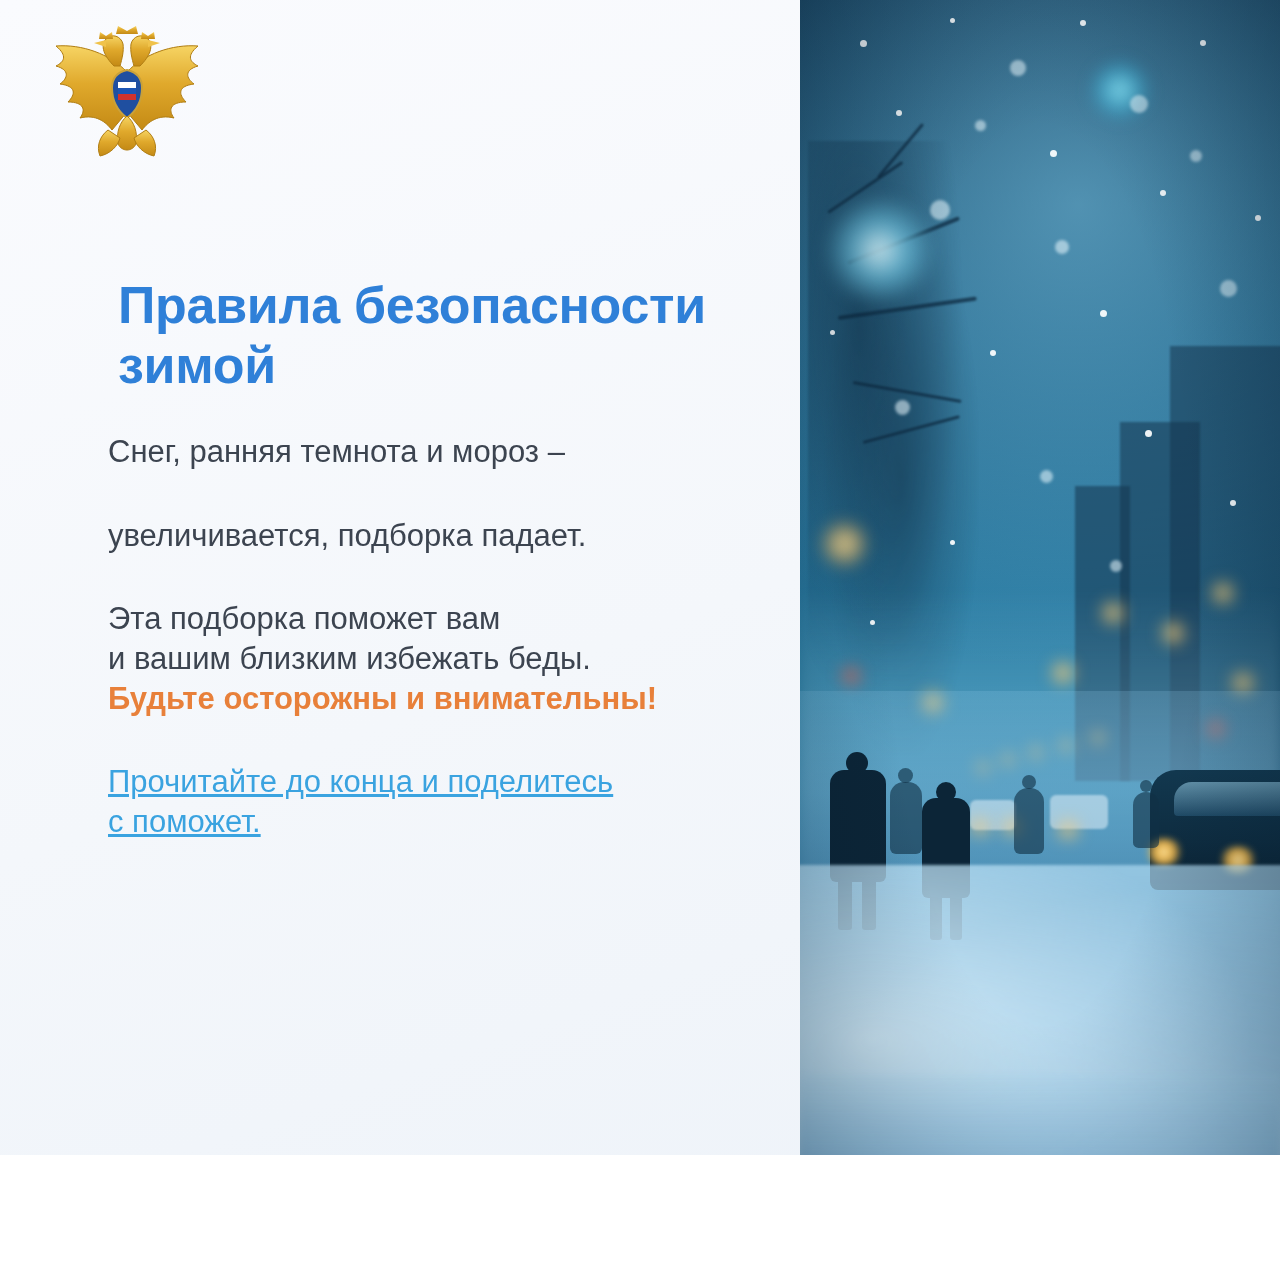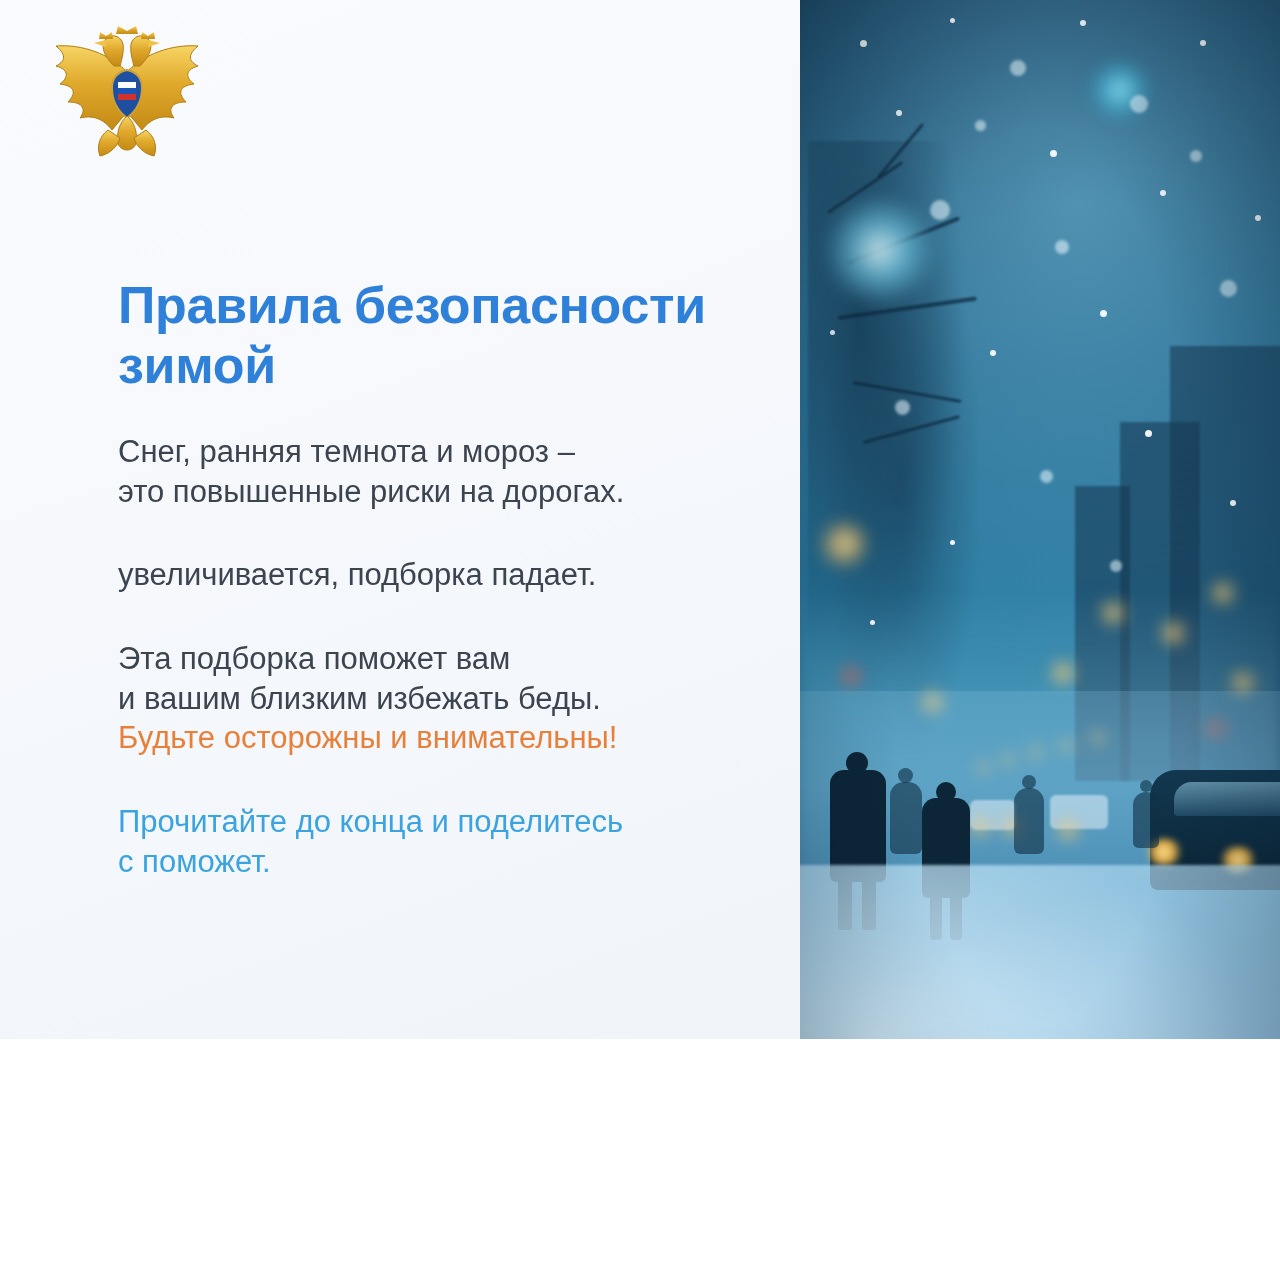--- a/index.html
+++ b/index.html
@@ -3,21 +3,21 @@
 <meta charset="utf-8">
 <style>
   html, body {
     margin: 0;
     padding: 0;
     background: #ffffff;
   }
   .poster {
     position: relative;
     width: 1280px;
-    height: 1039px;
+    height: 1155px;
     overflow: hidden;
     background: #0c4a6e;
     font-family: "Liberation Sans", sans-serif;
     display: flex;
   }
 
   
   .left-panel {
     position: relative;
     width: 800px;
@@ -44,34 +44,34 @@
     width: 620px;
     font-size: 52px;
     line-height: 1.16;
     font-weight: bold;
     color: #2f80d8;
     letter-spacing: -0.3px;
   }
 
   .body-block {
     position: absolute;
-    left: 118px;
+    left: 108px;
     top: 432px;
     width: 630px;
   }
   .para {
     font-size: 31px;
     line-height: 1.28;
     color: #3c4450;
     margin: 0 0 44px 0;
   }
   .para:last-child { margin-bottom: 0; }
   .para .line { display: block; white-space: nowrap; }
-  .accent-orange { color: #e8803a; }
-  .para.blue-para { color: #3aa3e0; }
+  .accent-orange { color: #e8803a; font-weight: bold; }
+  .para.blue-para { color: #3aa3e0; text-decoration: underline; }
 
   
   .photo {
     position: relative;
     width: 480px;
     height: 1280px;
     flex: 0 0 480px;
     overflow: hidden;
     background: #0d2c45;
   }
@@ -252,21 +252,20 @@
         <path d="M124 104 C132 110 136 120 132 130 C122 128 114 120 112 112 Z" fill="url(#gold)" stroke="#b07d12" stroke-width="1"></path>
       </svg>
     </div>
 
     <h1 class="headline">Правила безопасности зимой</h1>
 
     <div class="body-block">
 
       <p class="para">
         <span class="line">Снег, ранняя темнота и мороз –</span>
-        <span class="line">это повышенные риски на дорогах.</span>
       </p>
 
       <p class="para">
         <span class="line">увеличивается, подборка падает.</span>
       </p>
 
       <p class="para">
         <span class="line">Эта подборка поможет вам</span>
         <span class="line">и вашим близким избежать беды.</span>
         <span class="line accent-orange">Будьте осторожны и внимательны!</span>

